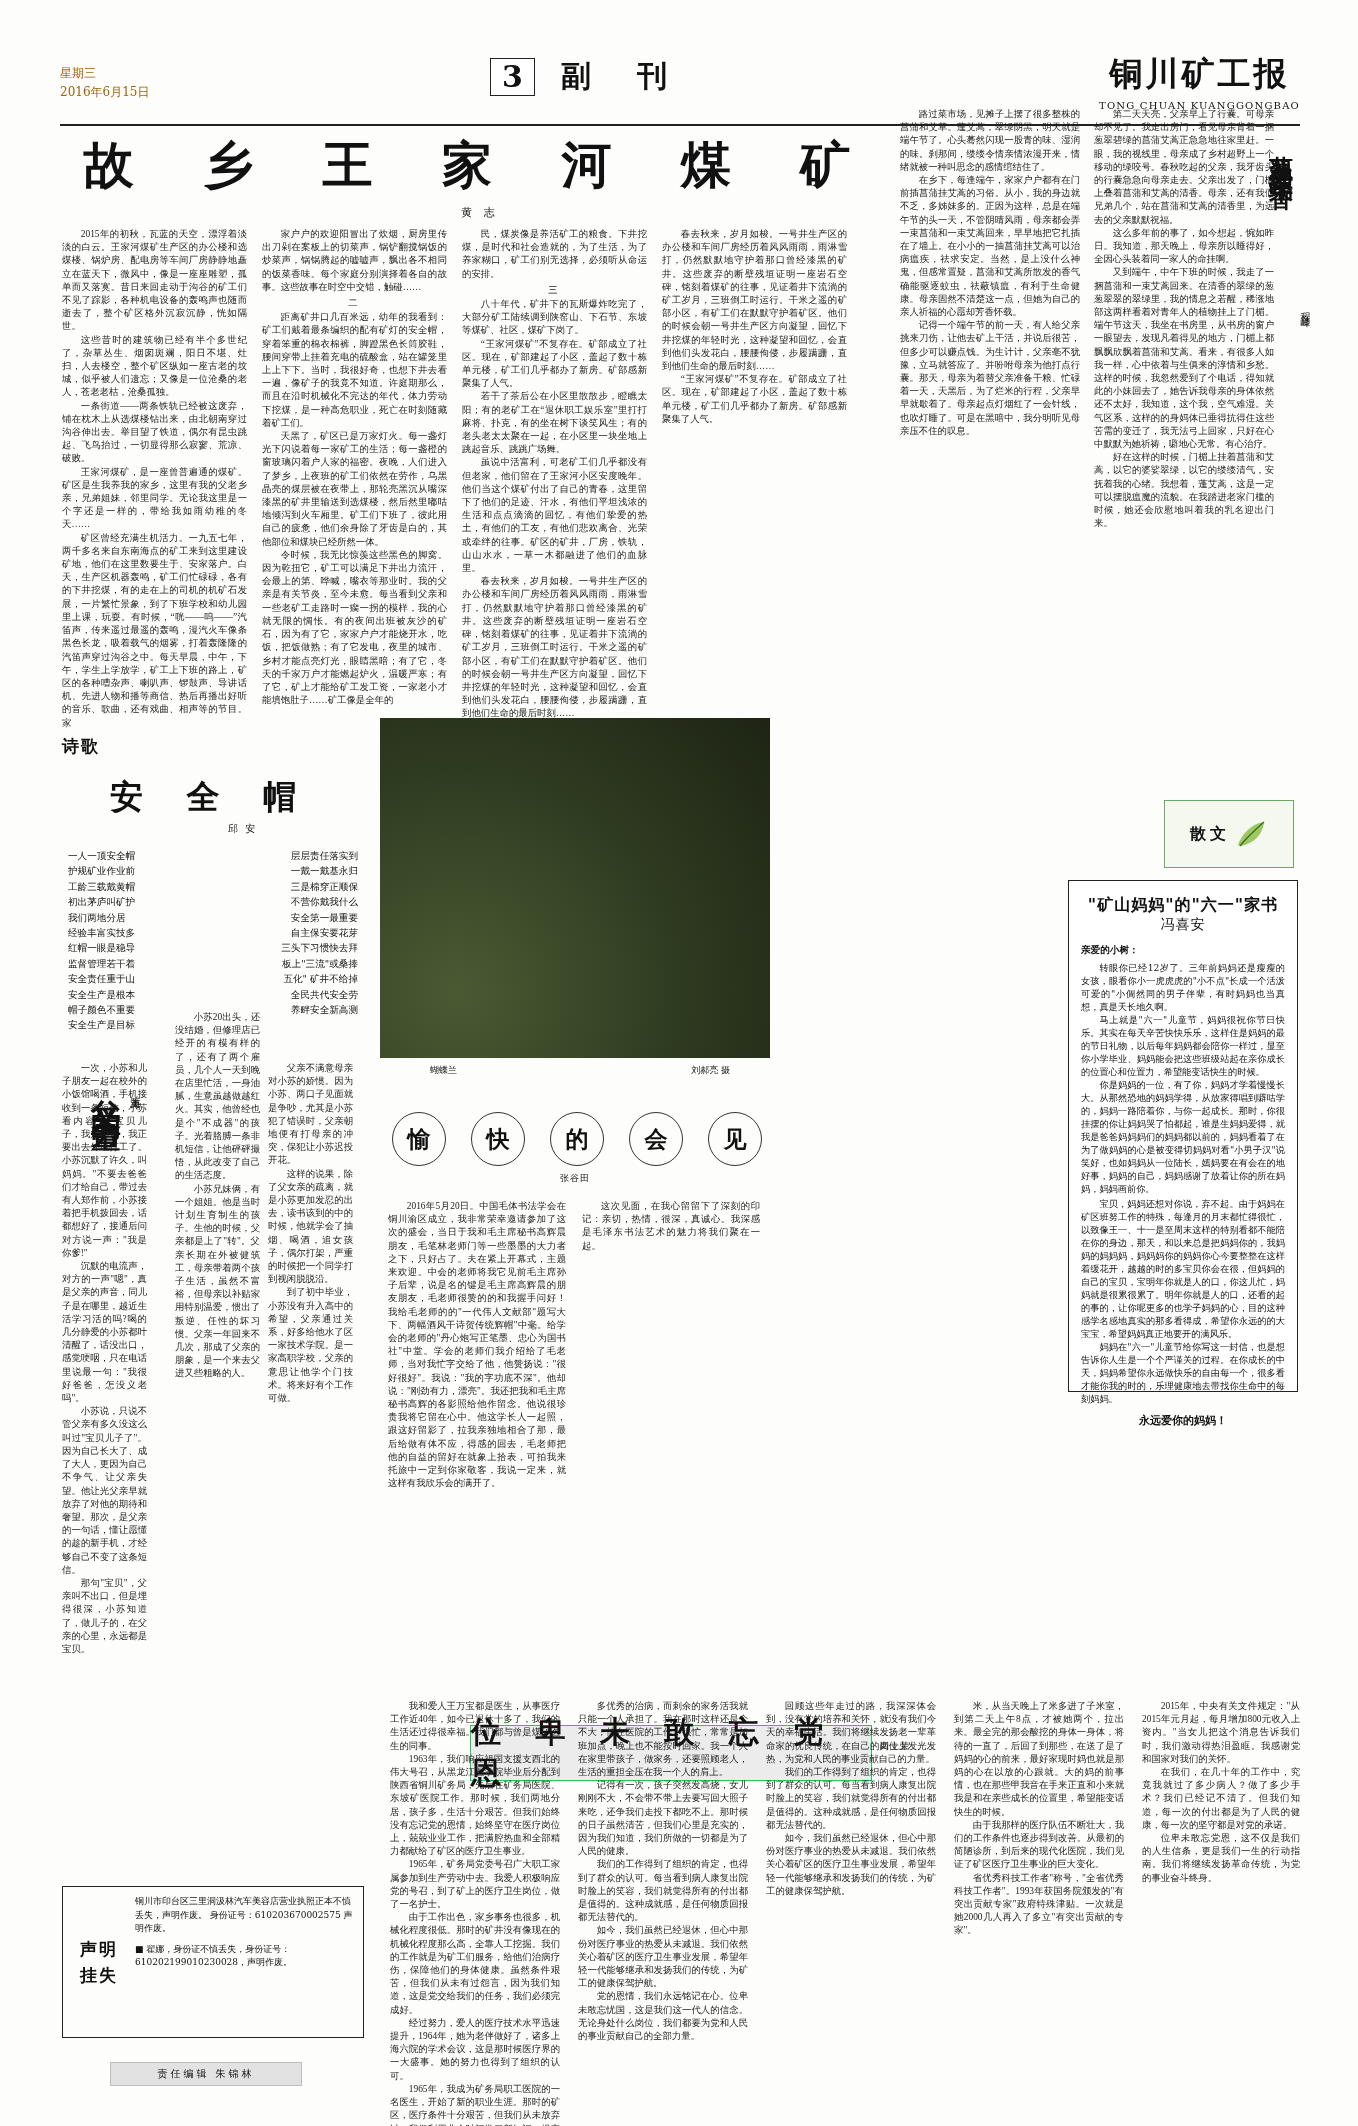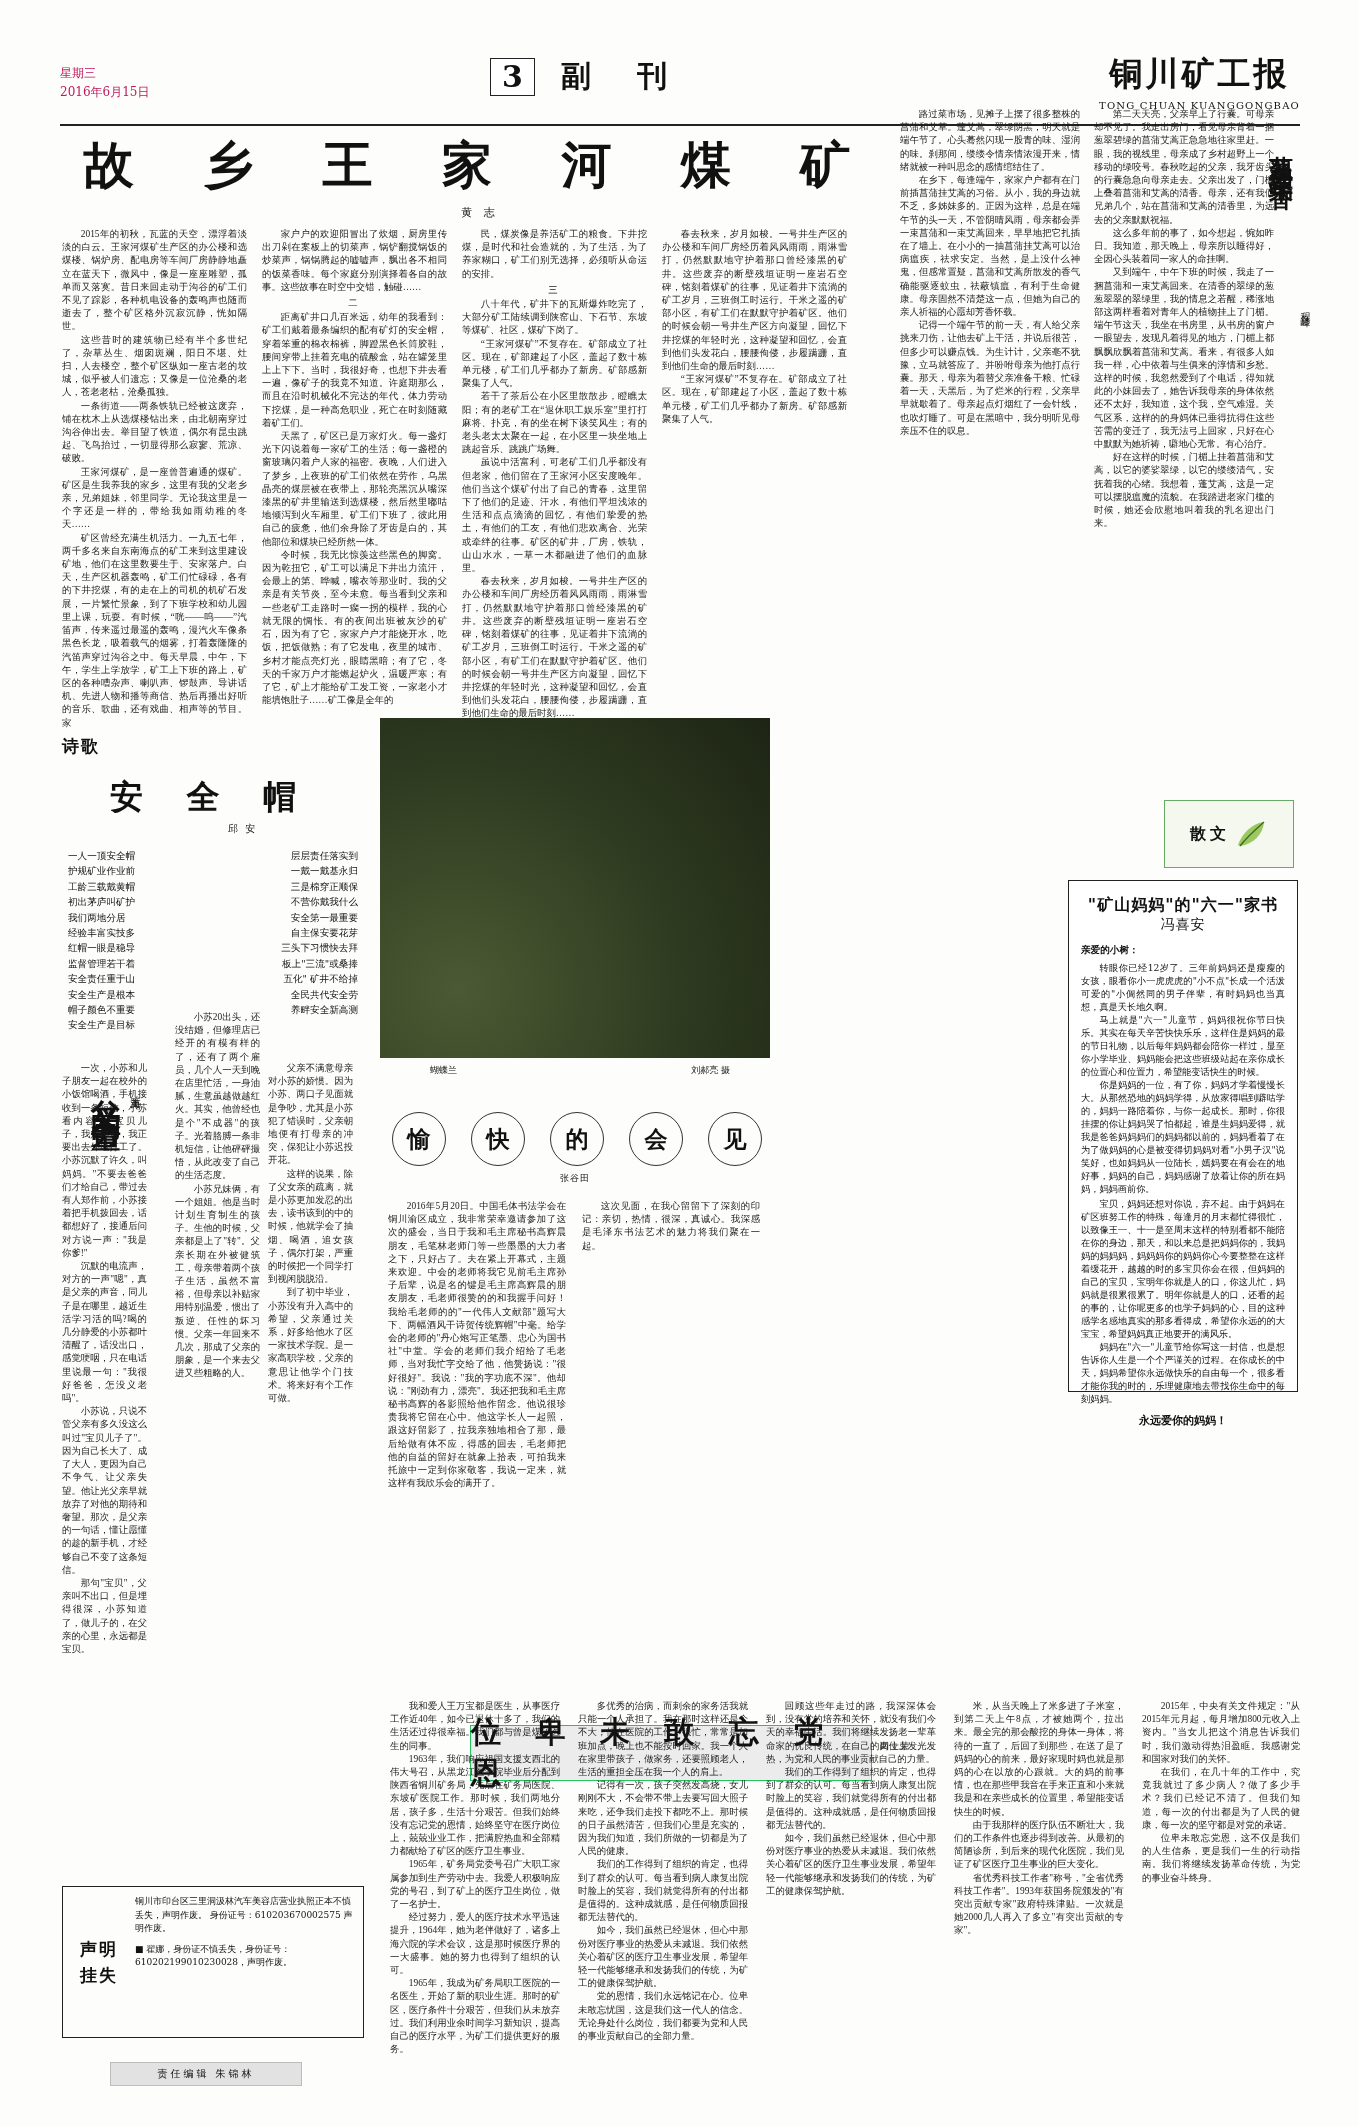--- a/index.html
+++ b/index.html
@@ -1,21 +1,21 @@
 <!DOCTYPE html>
 <html><head>
 <meta charset="utf-8">
 <style>
   html,body{margin:0;padding:0;background:#ffffff;}
   body{width:1358px;height:2126px;font-family:"DejaVu Serif","Liberation Serif",serif;color:#111;position:relative;overflow:hidden;}
   .page{position:relative;width:1358px;height:2126px;background:#fdfdfb;}
   .vtext{writing-mode:vertical-rl;text-orientation:upright;}
   
   .masthead{position:absolute;left:60px;top:56px;width:1240px;height:66px;}
-  .date-block{position:absolute;left:0;top:8px;font-size:12px;line-height:19px;color:#be185d;}
+  .date-block{position:absolute;left:0;top:8px;font-size:12px;line-height:19px;color:#a16207;}
   .paper-mid{position:absolute;left:430px;top:0;display:flex;align-items:center;gap:26px;}
   .pagenum{font-size:30px;font-weight:bold;border:1px solid #222;padding:1px 11px;line-height:34px;background:#fff;}
   .supp{font-size:30px;letter-spacing:18px;font-weight:bold;font-family:"DejaVu Serif",serif;}
   .brand{position:absolute;right:0;top:-4px;text-align:center;}
   .brand-cn{font-size:33px;font-weight:bold;letter-spacing:3px;font-family:Liberation Serif, serif;}
   .brand-en{font-size:10px;letter-spacing:1.2px;margin-top:3px;}
   .rule{position:absolute;left:60px;top:124px;width:1240px;height:0;border-top:2px solid #222;}
   
   .headline{position:absolute;left:60px;top:132px;width:840px;text-align:center;font-size:50px;font-weight:bold;letter-spacing:26px;font-family:"DejaVu Serif",serif;}
   .byline{position:absolute;left:60px;top:205px;width:840px;text-align:center;font-size:11px;letter-spacing:4px;}
@@ -310,20 +310,21 @@
 
   <div class="banner">
     <span>位 卑 未 敢 忘 党 恩</span>
   </div>
   <div class="banner-by">四士荣</div>
 
   <div class="col" style="left:390px;top:1700px;width:170px;height:400px;">
     <p>我和爱人王万宝都是医生，从事医疗工作近40年，如今已退休十多了，我们的生活还过得很幸福。我们都与曾是煤矿医生的同事。</p>
     <p>1963年，我们响应祖国支援支西北的伟大号召，从黑龙江医学院毕业后分配到陕西省铜川矿务局，先后在矿务局医院、东坡矿医院工作。那时候，我们两地分居，孩子多，生活十分艰苦。但我们始终没有忘记党的恩情，始终坚守在医疗岗位上，兢兢业业工作，把满腔热血和全部精力都献给了矿区的医疗卫生事业。</p>
     <p>1965年，矿务局党委号召广大职工家属参加到生产劳动中去。我爱人积极响应党的号召，到了矿上的医疗卫生岗位，做了一名护士。</p>
+    <p>由于工作出色，家乡事务也很多，机械化程度很低。那时的矿井没有像现在的机械化程度那么高，全靠人工挖掘。我们的工作就是为矿工们服务，给他们治病疗伤，保障他们的身体健康。虽然条件艰苦，但我们从未有过怨言，因为我们知道，这是党交给我们的任务，我们必须完成好。</p>
     <p>经过努力，爱人的医疗技术水平迅速提升，1964年，她为老伴做好了，诸多上海六院的学术会议，这是那时候医疗界的一大盛事。她的努力也得到了组织的认可。</p>
     <p>1965年，我成为矿务局职工医院的一名医生，开始了新的职业生涯。那时的矿区，医疗条件十分艰苦，但我们从未放弃过。我们利用业余时间学习新知识，提高自己的医疗水平，为矿工们提供更好的服务。</p>
   </div>
   <div class="col" style="left:578px;top:1700px;width:170px;height:400px;">
     <p>多优秀的治病，而刺余的家务活我就只能一个人承担了。我在那时这样还是个不大，他在医院的工作，很忙，常常是加班加点，晚上也不能按时回家。我一个人在家里带孩子，做家务，还要照顾老人，生活的重担全压在我一个人的肩上。</p>
     <p>记得有一次，孩子突然发高烧，女儿刚刚不大，不会带不带上去要写回大照子来吃，还争我们走投下都吃不上。那时候的日子虽然清苦，但我们心里是充实的，因为我们知道，我们所做的一切都是为了人民的健康。</p>
     <p>我们的工作得到了组织的肯定，也得到了群众的认可。每当看到病人康复出院时脸上的笑容，我们就觉得所有的付出都是值得的。这种成就感，是任何物质回报都无法替代的。</p>
     <p>如今，我们虽然已经退休，但心中那份对医疗事业的热爱从未减退。我们依然关心着矿区的医疗卫生事业发展，希望年轻一代能够继承和发扬我们的传统，为矿工的健康保驾护航。</p>
     <p>党的恩情，我们永远铭记在心。位卑未敢忘忧国，这是我们这一代人的信念。无论身处什么岗位，我们都要为党和人民的事业贡献自己的全部力量。</p>
   </div>

